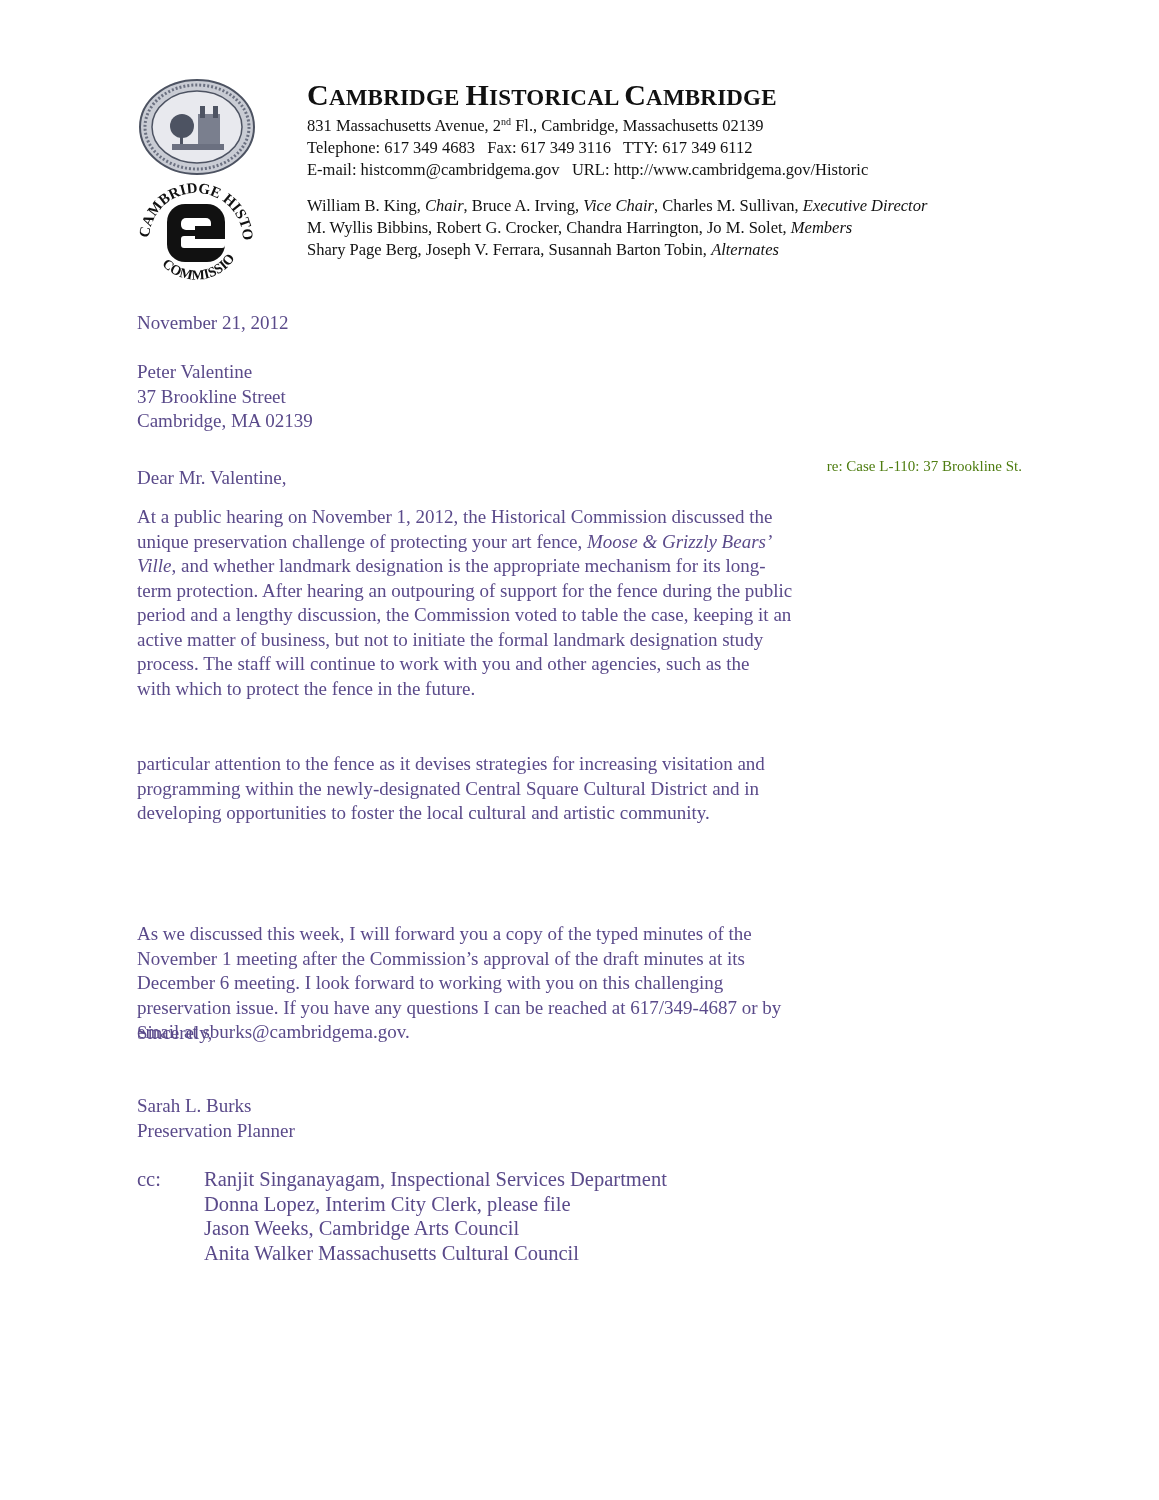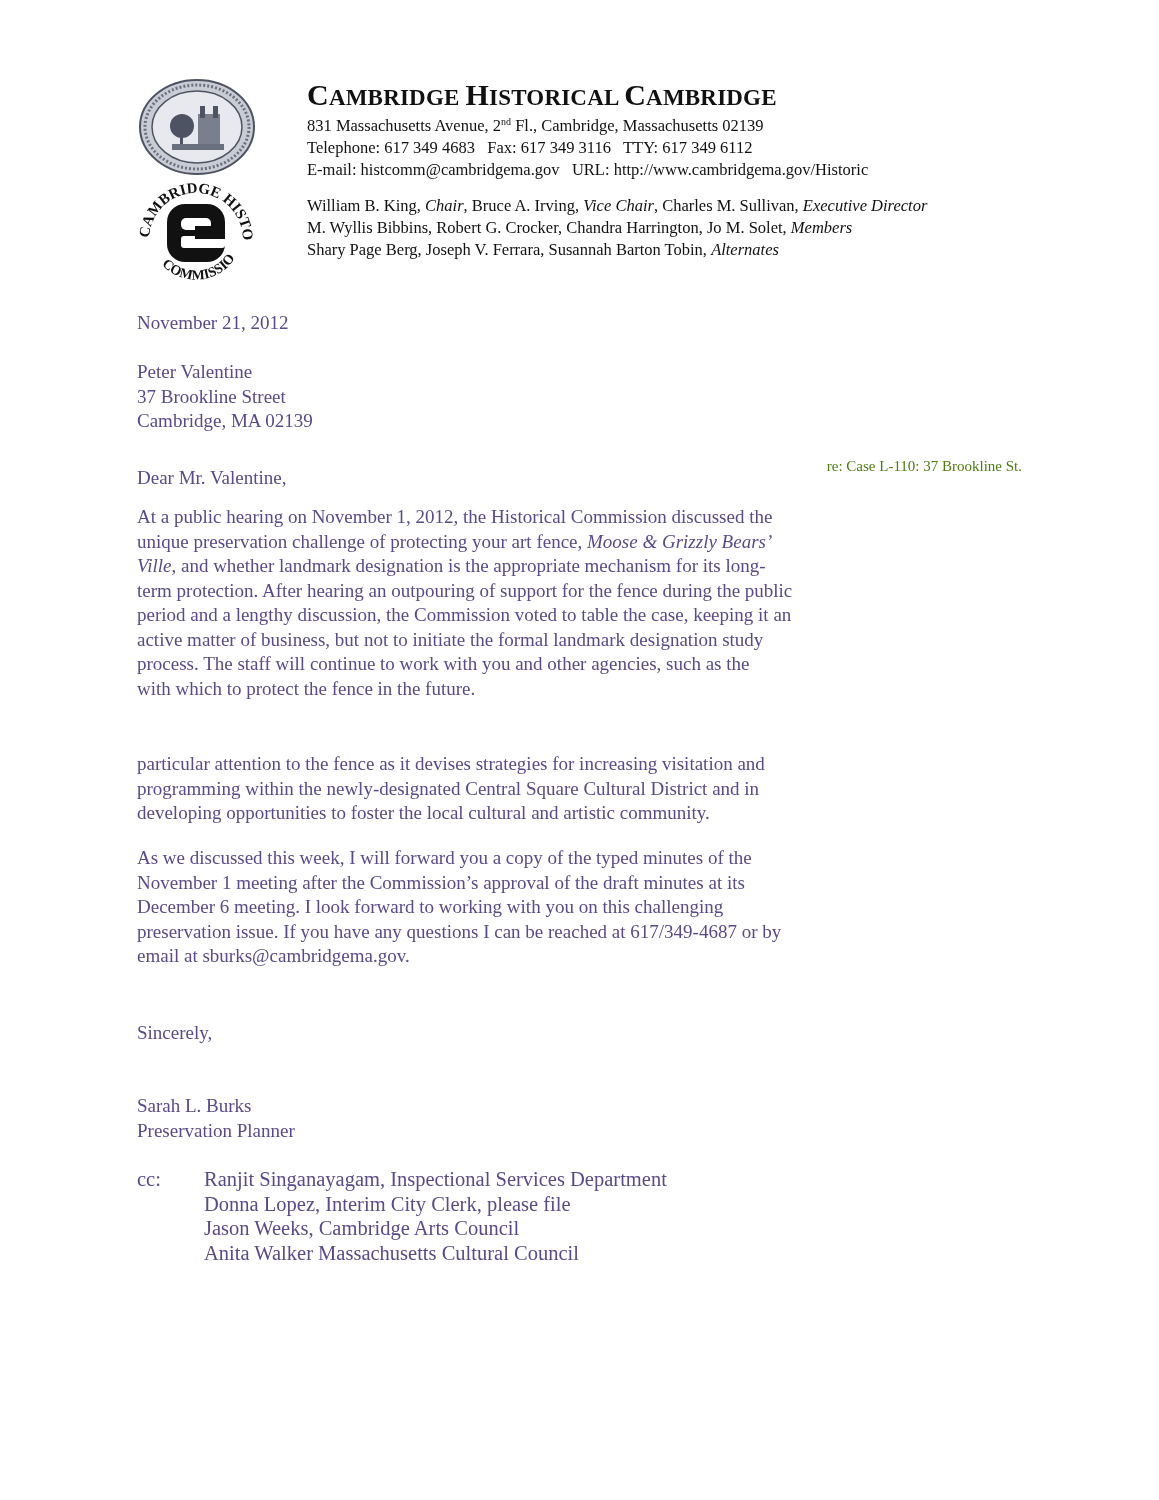--- a/index.html
+++ b/index.html
@@ -91,21 +91,21 @@
     <div class="line">process. The staff will continue to work with you and other agencies, such as the</div>
     <div class="line">with which to protect the fence in the future.</div>
   </div>
 
   <div class="letter para" style="top: 752px;">
     <div class="line">particular attention to the fence as it devises strategies for increasing visitation and</div>
     <div class="line">programming within the newly-designated Central Square Cultural District and in</div>
     <div class="line">developing opportunities to foster the local cultural and artistic community.</div>
   </div>
 
-  <div class="letter para" style="top: 846px;">
+  <div class="letter para" style="top: 922px;">
     <div class="line">As we discussed this week, I will forward you a copy of the typed minutes of the</div>
     <div class="line">November 1 meeting after the Commission’s approval of the draft minutes at its</div>
     <div class="line">December 6 meeting. I look forward to working with you on this challenging</div>
     <div class="line">preservation issue. If you have any questions I can be reached at 617/349-4687 or by</div>
     <div class="line">email at sburks@cambridgema.gov.</div>
   </div>
 
   <div class="letter" style="top: 1021px;">Sincerely,</div>
 
   <div class="letter" style="top: 1094px;">

